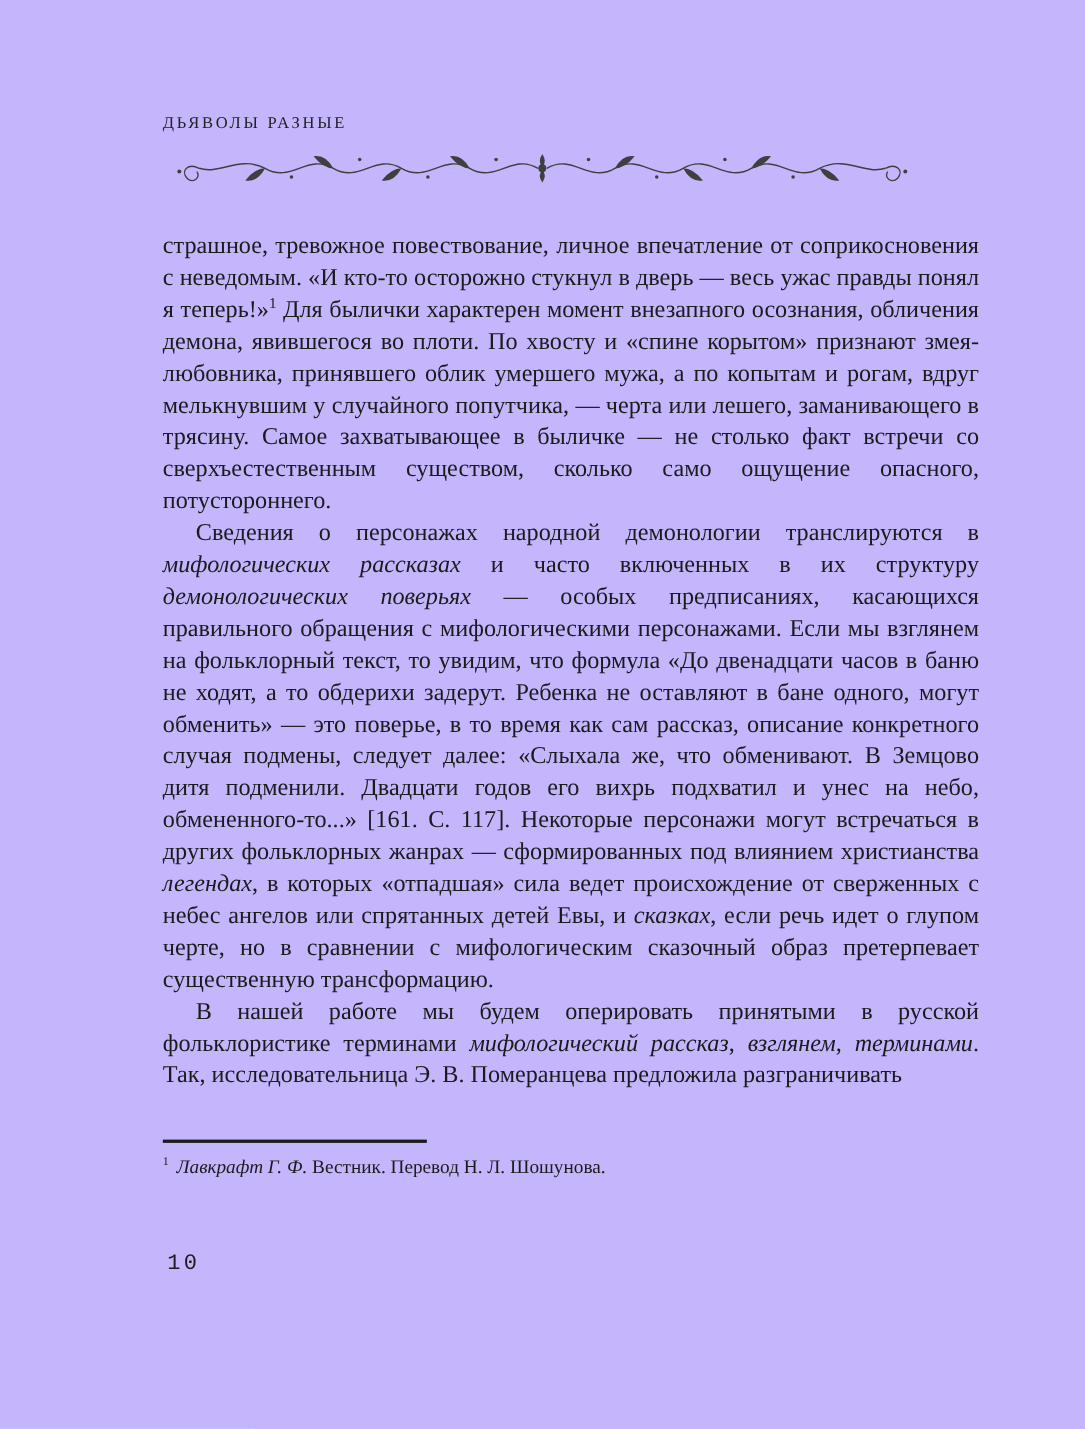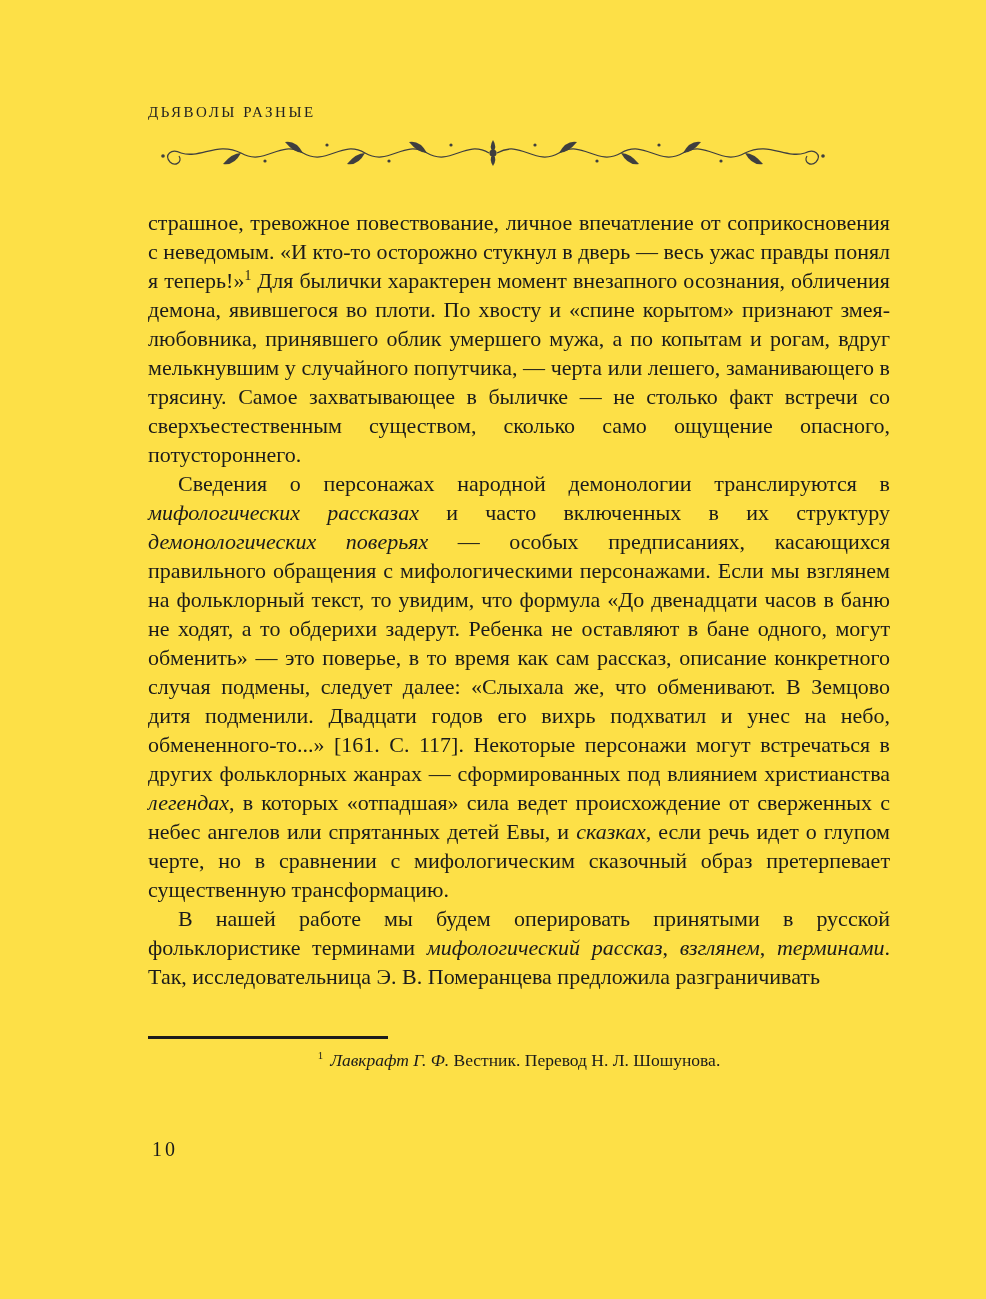--- a/index.html
+++ b/index.html
@@ -4,21 +4,21 @@
 <style>
   html, body {
     margin: 0;
     padding: 0;
     background: #ffffff;
   }
   .page {
     position: relative;
     width: 986px;
     height: 1299px;
-    background: #fde047;
+    background: #c4b5fd;
     font-family: "Liberation Serif", serif;
     color: #1b1b1b;
     overflow: hidden;
   }
   .running-header {
     position: absolute;
     top: 104px;
     left: 148px;
     font-size: 15px;
     letter-spacing: 2.5px;
@@ -59,30 +59,31 @@
   }
   .footnote-separator {
     width: 240px;
     height: 0;
     border-top: 3px solid #1c1c1c;
     margin: 0 0 10px 0;
   }
   .footnote {
     font-size: 17.5px;
     line-height: 23px;
-    text-align: center;
+    text-align: left;
   }
   .footnote .fn-ref { margin-right: 7px; }
   .page-number {
     position: absolute;
     top: 1138px;
     left: 152px;
     font-size: 20px;
     letter-spacing: 3px;
     color: #1b1b1b;
+    font-family: Liberation Mono, monospace;
   }
 </style>
 </head>
 <body>
 
 <div class="page">
 
   <div class="running-header">ДЬЯВОЛЫ РАЗНЫЕ</div>
 
   <div class="ornament">

